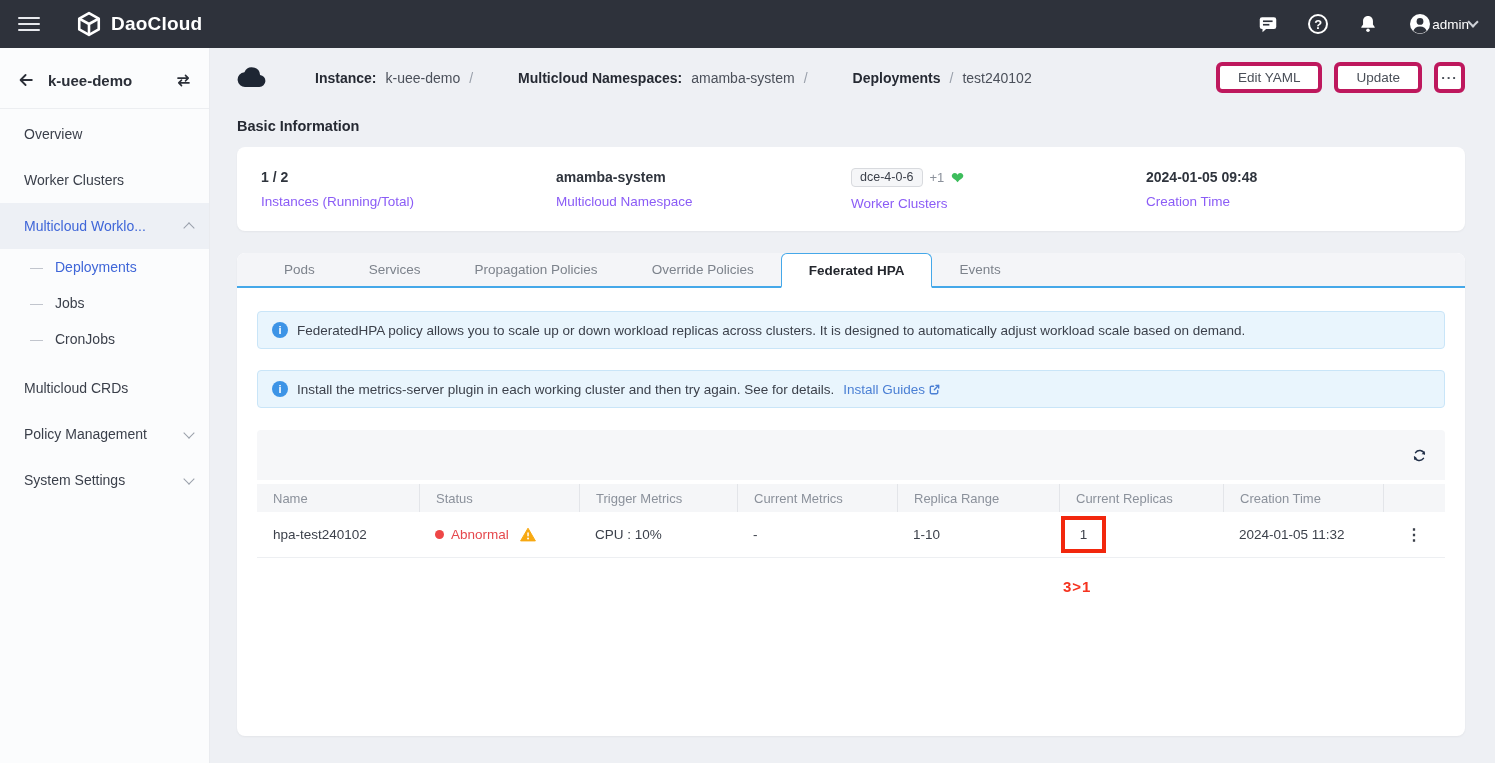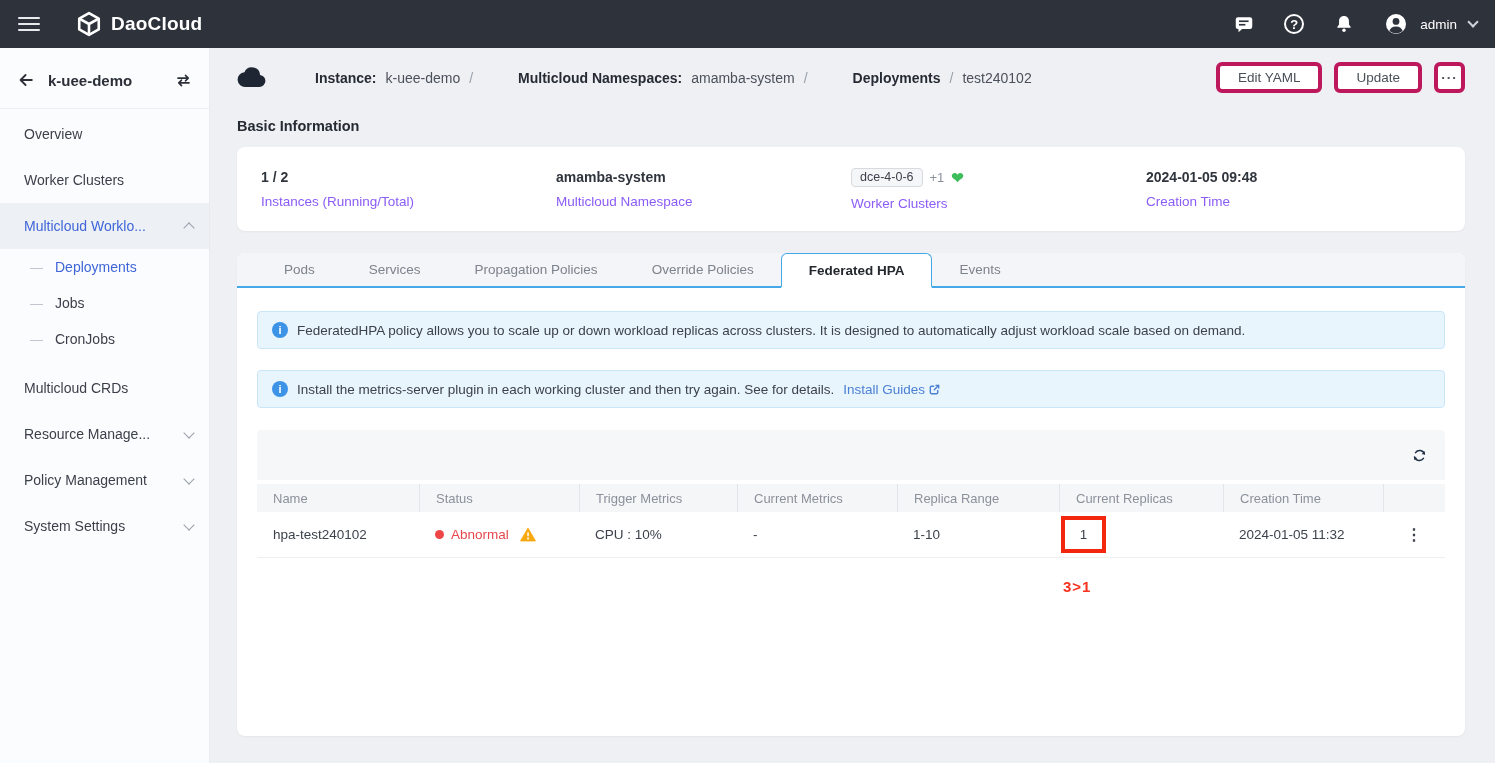--- a/index.html
+++ b/index.html
@@ -19,21 +19,21 @@
   .hamburger span { height: 2px; background: #e8eaee; border-radius: 1px; }
   .brand { display: flex; align-items: center; gap: 9px; margin-left: 36px; }
   .brand-name { font-size: 19px; font-weight: bold; letter-spacing: .2px; color: #fff; }
   .topbar-right { margin-left: auto; display: flex; align-items: center; gap: 29px; }
   .tb-icon { display: flex; align-items: center; justify-content: center; cursor: pointer; }
   .help-circle {
     width: 20px; height: 20px; border: 2px solid #fff; border-radius: 50%;
     display: flex; align-items: center; justify-content: center;
     font-size: 13px; font-weight: bold; color: #fff;
   }
-  .userbox { display: flex; align-items: center; gap: 12px; cursor: pointer; }
+  .userbox { display: flex; align-items: center; gap: 0; cursor: pointer; }
   .username { font-size: 13.5px; color: #fff; }
   .chev { width: 8px; height: 8px; border-right: 2px solid #cfd2d8; border-bottom: 2px solid #cfd2d8; transform: rotate(45deg); margin-top: -4px; }
 
   
   .layout { display: flex; height: 715px; }
 
   
   .sidebar { width: 209px; background: #fbfcfd; box-shadow: 1px 0 0 #e9ebef; flex: none; }
   .sb-header { display: flex; align-items: center; padding: 22px 16px 18px 16px; gap: 12px; border-bottom: 1px solid #eceef1; }
   .sb-title { font-size: 15px; font-weight: 600; color: #2b2f38; flex: 1; }
@@ -230,25 +230,20 @@
         <span class="dash">—</span>
         <span>Jobs</span>
       </div>
       <div class="nav-item sub">
         <span class="dash">—</span>
         <span>CronJobs</span>
       </div>
       <div class="nav-item" style="margin-top:8px">
           <span>Multicloud CRDs</span>
         </div>
-      <div class="nav-item">
-        <span>Resource Manage...</span>
-          <span class="grow"></span>
-        <span class="chev-g down"></span>
-      </div>
       <div class="nav-item">
         <span>Policy Management</span>
           <span class="grow"></span>
         <span class="chev-g down"></span>
       </div>
       <div class="nav-item">
         <span>System Settings</span>
           <span class="grow"></span>
         <span class="chev-g down"></span>
       </div>

